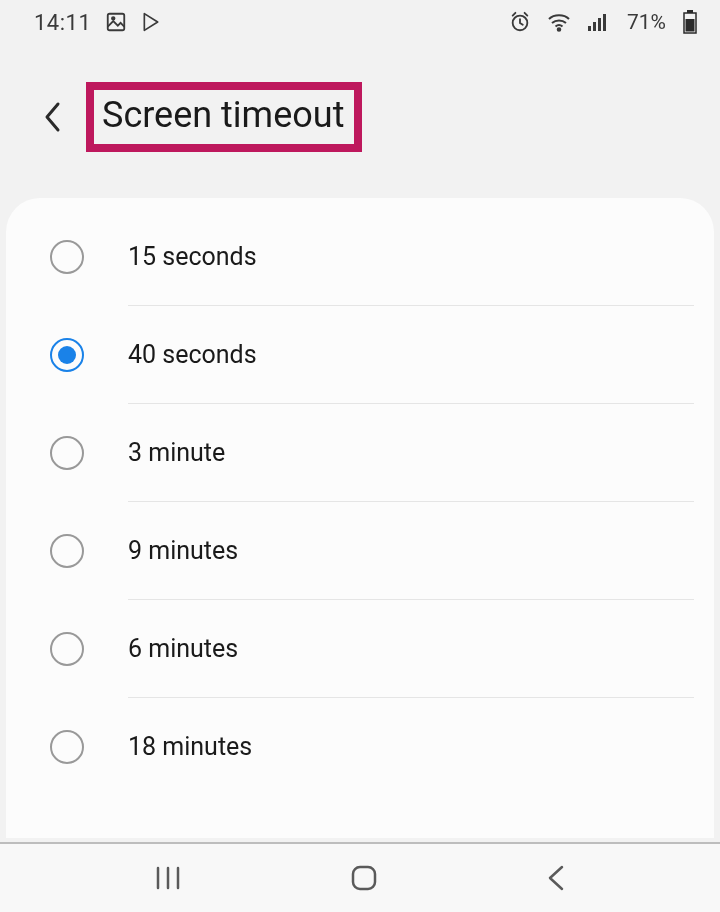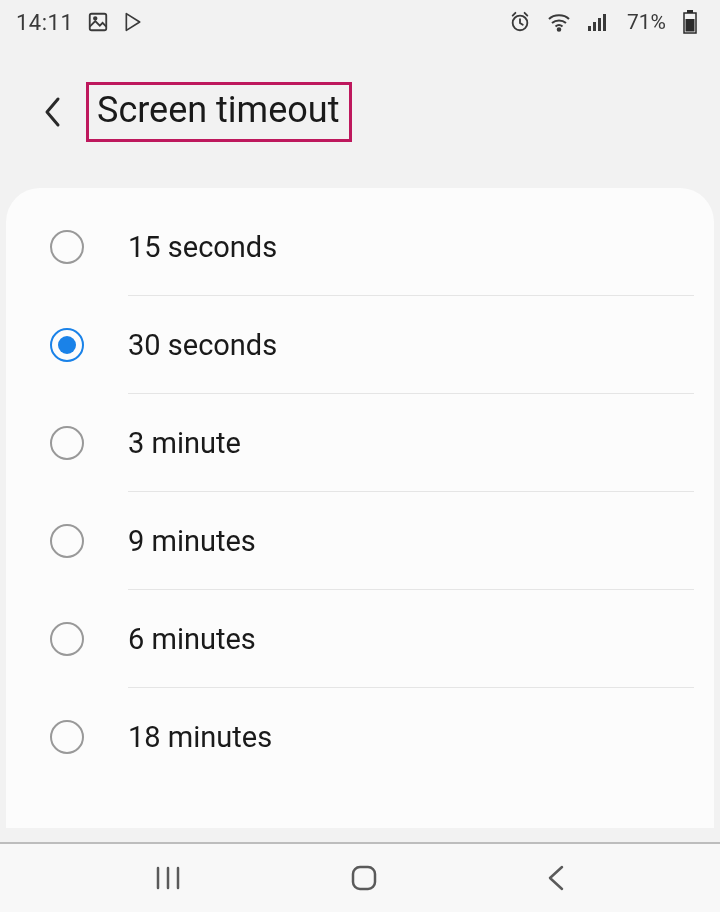--- a/index.html
+++ b/index.html
@@ -9,40 +9,40 @@
     background: #f2f2f2;
     color: #111;
     overflow: hidden;
   }
 
   
   .statusbar {
     height: 44px;
     display: flex;
     align-items: center;
-    padding: 0 22px 0 16px;
+    padding: 0 22px 0 34px;
     font-size: 22px;
     color: #3a3a3a;
   }
   .statusbar .left { display: flex; align-items: center; gap: 14px; }
   .statusbar .right { margin-left: auto; display: flex; align-items: center; gap: 16px; }
   .statusbar .time { font-weight: 400; letter-spacing: 0.5px; }
   .status-icon svg { display: block; }
   .batt-txt { font-size: 21px; margin-left: 2px; }
 
   
   .header {
     display: flex;
     align-items: center;
     padding: 38px 28px 46px 38px;
     gap: 18px;
   }
   .back-btn { width: 30px; height: 44px; display:flex; align-items:center; justify-content:center; }
   .title-wrap {
-    border: 3px solid #be185d;
+    border: 8px solid #be185d;
     padding: 4px 10px 8px 8px;
   }
   .title {
     font-size: 36px;
     font-weight: 400;
     color: #1a1a1a;
   }
 
   
   .panel {
@@ -67,21 +67,21 @@
     display:flex; align-items:center; justify-content:center;
     flex-shrink: 0;
   }
   .radio.selected { border-color: #1a82e8; }
   .radio.selected::after {
     content:"";
     width: 18px; height: 18px;
     background:#1a82e8;
     border-radius:50%;
   }
-  .opt-label { font-size: 29px; color:#1a1a1a; }
+  .opt-label { font-size: 25px; color:#1a1a1a; }
   .divider {
     height:1px;
     background:#e5e5e5;
     margin-left: 122px;
     margin-right: 20px;
   }
 
   
   .navbar {
     position: absolute;
@@ -165,21 +165,21 @@
 <div class="panel">
 
   <div class="row">
     <div class="radio"></div>
     <div class="opt-label">15 seconds</div>
   </div>
   <div class="divider"></div>
 
   <div class="row">
     <div class="radio selected"></div>
-    <div class="opt-label">30 seconds</div>
+    <div class="opt-label">40 seconds</div>
   </div>
   <div class="divider"></div>
 
   <div class="row">
     <div class="radio"></div>
     <div class="opt-label">3 minute</div>
   </div>
   <div class="divider"></div>
 
   <div class="row">

